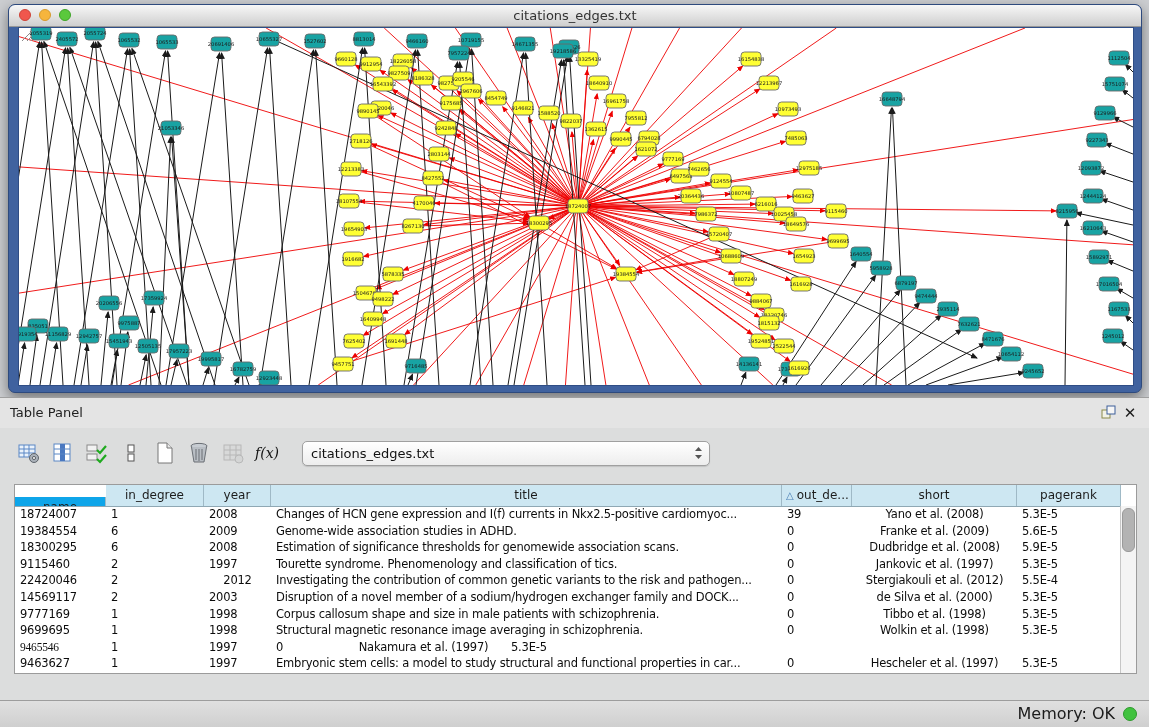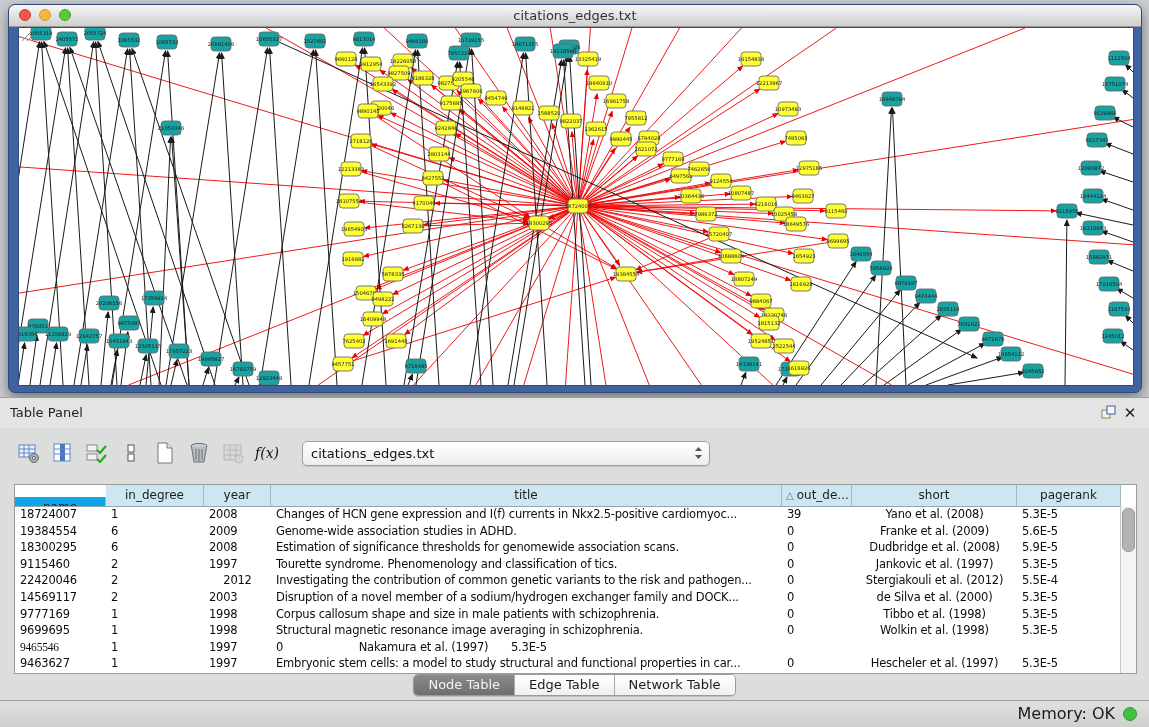--- a/index.html
+++ b/index.html
@@ -978,25 +978,18 @@
           <div class="td" style="width: 70px; text-align: left;">0</div>
           <div class="td" style="width: 165px; text-align: center;">Hescheler et al. (1997)</div>
           <div class="td" style="width: 104px; text-align: left;">5.3E-5</div>
         </div>
       </div>
     <div class="vscroll">
       <div class="vthumb"></div>
     </div>
   </div>
 
-  <div class="tabs">
-    <div class="seg">
-      <div class="seg-btn active">Node Table</div>
-      <div class="seg-btn">Edge Table</div>
-      <div class="seg-btn">Network Table</div>
-    </div>
-  </div>
 </div>
 
 <div class="statusbar">
   <div class="mem">Memory: OK</div>
   <div class="mem-dot"></div>
 </div>
 
 </body></html>

